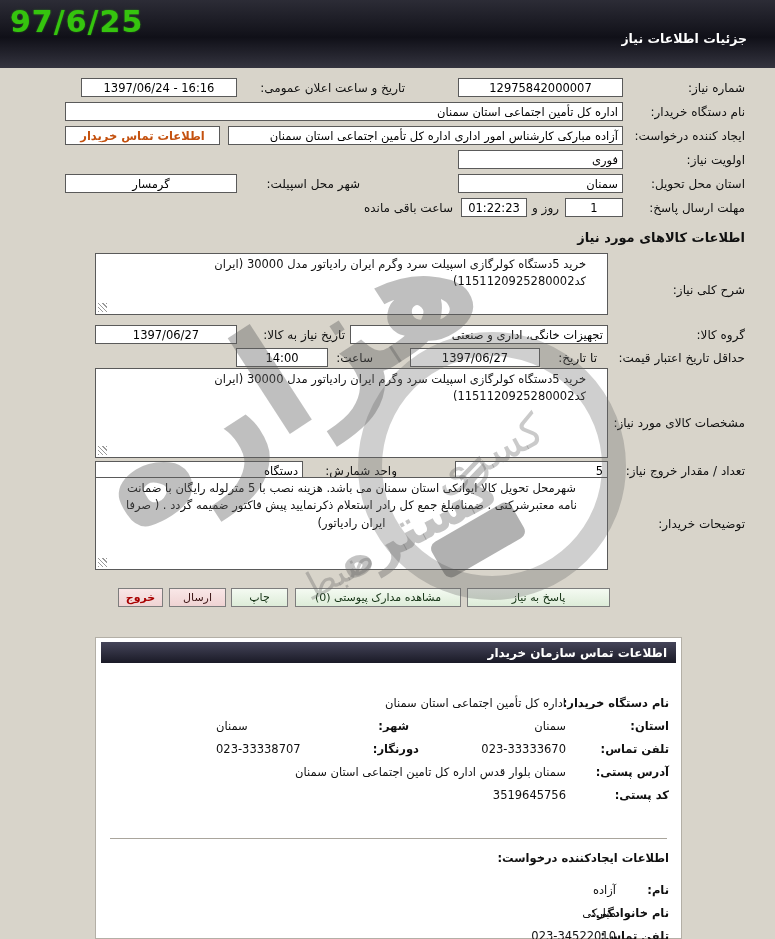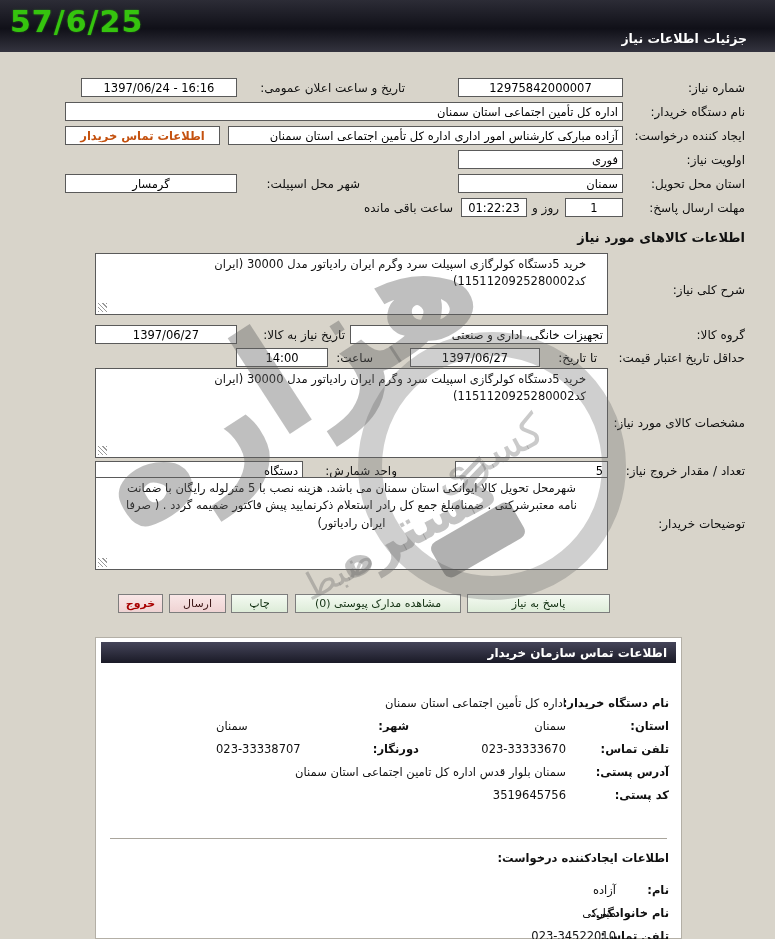--- a/index.html
+++ b/index.html
@@ -4,21 +4,21 @@
 <style>
   * { margin:0; padding:0; box-sizing:border-box; }
   html,body { background:#c9c5bc; }
   #page {
     position:relative; width:775px; height:939px; overflow:hidden;
     background:#d8d4ca; direction:rtl;
     font-family:"DejaVu Sans", sans-serif; color:#111;
   }
   
   .topbar {
-    position:absolute; top:0; left:0; width:775px; height:52px;
+    position:absolute; top:0; left:0; width:775px; height:68px;
     background:linear-gradient(180deg,#2c2c36 0%,#101018 55%,#34343f 100%);
     text-decoration:underline;
   }
   .topbar-title {
     position:absolute; top:31px; right:28px;
     color:#ffffff; font-size:12.5px; font-weight:bold; white-space:nowrap;
   }
   .green-note {
     position:absolute; top:4px; left:10px; direction:ltr;
     color:#35c40e; font-size:30px; font-weight:bold; letter-spacing:1px;
@@ -43,21 +43,21 @@
   .ta .grip {
     position:absolute; left:2px; bottom:2px; width:9px; height:9px;
     background:repeating-linear-gradient(45deg,#9a9a9a 0 1px,transparent 1px 3px);
   }
   .section-title { position:absolute; font-size:13px; font-weight:bold; white-space:nowrap; }
   .btn {
     position:absolute; height:19px; border:1px solid #7d7d7d; font-size:11px;
     font-family:"DejaVu Sans", sans-serif;
     display:flex; align-items:center; justify-content:center;
     padding:0 5px; cursor:pointer; white-space:nowrap;
-    background:linear-gradient(180deg,#f4faf2,#ddecd8); color:#143214;margin-top:6px;
+    background:linear-gradient(180deg,#f4faf2,#ddecd8); color:#143214;
   }
   .btn.pink { background:linear-gradient(180deg,#f9e7e7,#efd3d3); color:#3a1414; }
   .btn.exit { color:#a80000; font-weight:bold; }
   
   .panel {
     position:absolute; top:637px; right:93px; width:587px; height:302px;
     background:#ffffff; border:1px solid #b3afa6;
   }
   .panel-header {
     position:absolute; top:4px; left:5px; right:5px; height:21px;
@@ -92,21 +92,21 @@
   }
 </style>
 </head>
 <body>
 
 <div id="page">
 
   <div class="topbar">
     <span class="topbar-title">جزئیات اطلاعات نیاز</span>
   </div>
-  <div class="green-note">57/6/25</div>
+  <div class="green-note">97/6/25</div>
 
   <span class="lbl" style="top:81px; right:30px">شماره نیاز:</span>
   <div class="inp center ltr" style="top:78px; right:152px; width:165px">12975842000007</div>
   <span class="lbl" style="top:81px; right:370px">تاریخ و ساعت اعلان عمومی:</span>
   <div class="inp center ltr" style="top:78px; right:538px; width:156px">1397/06/24 - 16:16</div>
 
   <span class="lbl" style="top:105px; right:30px">نام دستگاه خریدار:</span>
   <div class="inp" style="top:102px; right:152px; width:558px">اداره کل تأمین اجتماعی استان سمنان</div>
 
   <span class="lbl" style="top:129px; right:30px">ایجاد کننده درخواست:</span>

